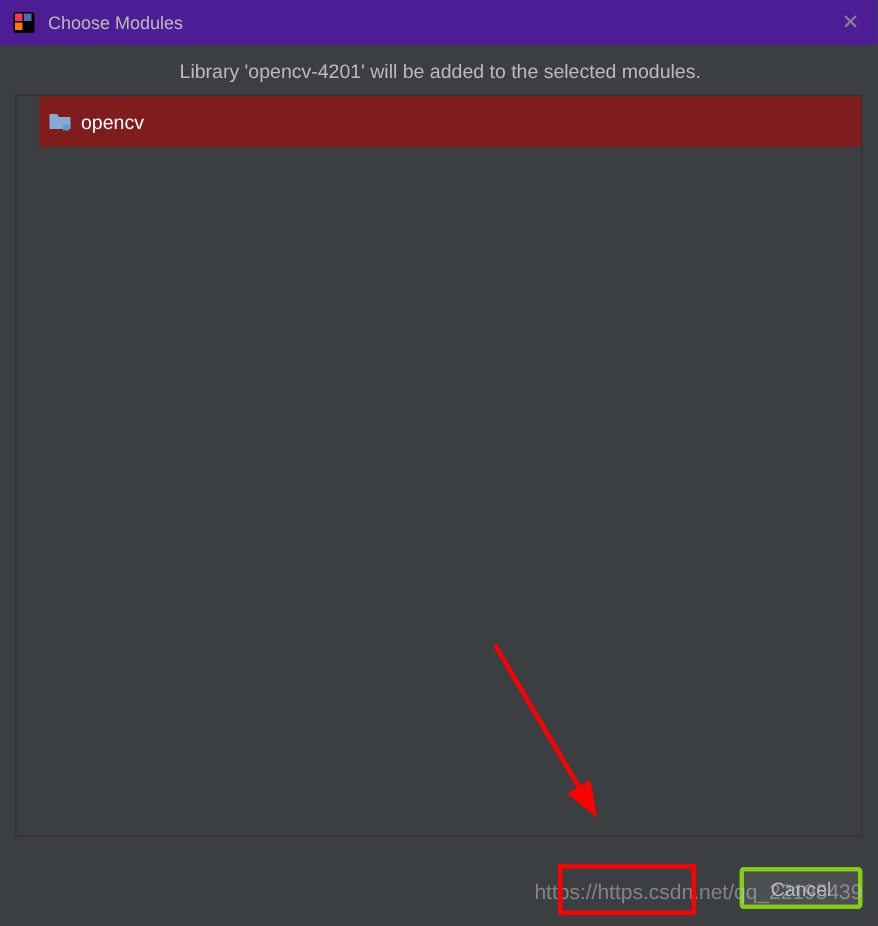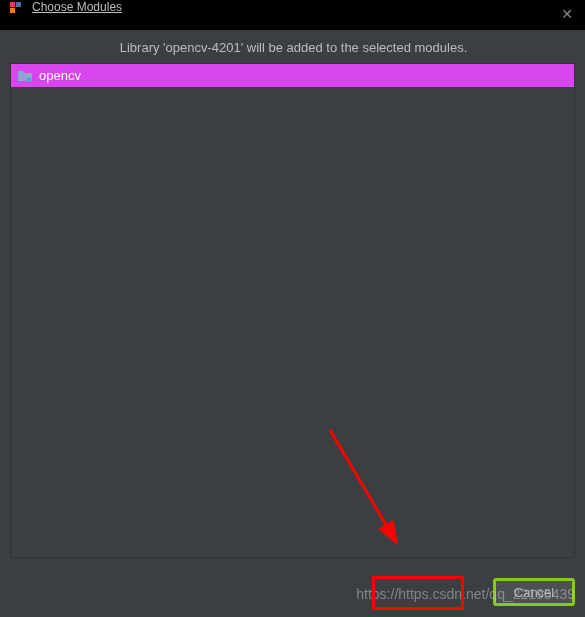--- a/index.html
+++ b/index.html
@@ -13,25 +13,24 @@
       background: #3c3f41;
       font-family: "Segoe UI", Arial, sans-serif;
       font-size: 13px;
       color: #bbbbbb;
       position: relative;
       overflow: hidden;
     }
     .titlebar {
       height: 30px;
       display: flex;
-      align-items: flex-start;
+      align-items: center;
       padding: 0 8px;
-      background: #000000;
+      background: #4c1d95;
       position: relative;
-      text-decoration: underline;
     }
     .app-icon {
       width: 16px;
       height: 16px;
       margin-right: 8px;
       display: flex;
       align-items: center;
       justify-content: center;
     }
     .title-text {
@@ -60,27 +59,28 @@
       padding-left: 2px;
       text-align: center;
     }
     .module-list {
       background: #3c3f41;
       border: 1px solid #323232;
       height: 495px;
       overflow: auto;
     }
     .module-item {
-      background: #d946ef;
-      height: 23px;
+      background: #7f1d1d;
+      height: 34px;
       display: flex;
       align-items: center;
       padding: 0 6px;
       color: #ffffff;
       font-size: 13px;
+      margin-left: 15px;
     }
     .folder-icon {
       width: 16px;
       height: 16px;
       margin-right: 6px;
       display: inline-flex;
       align-items: center;
       justify-content: center;
     }
     .button-bar {

